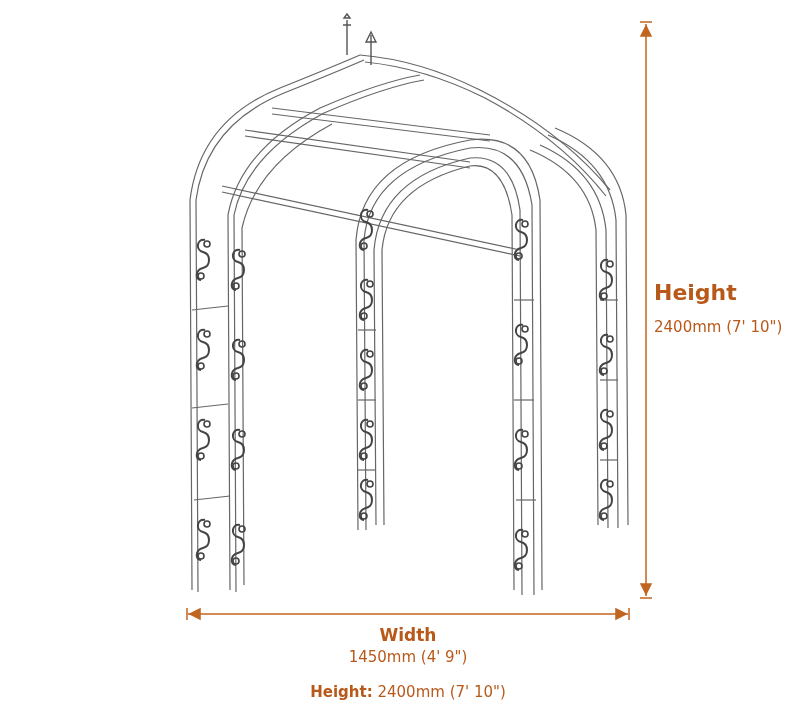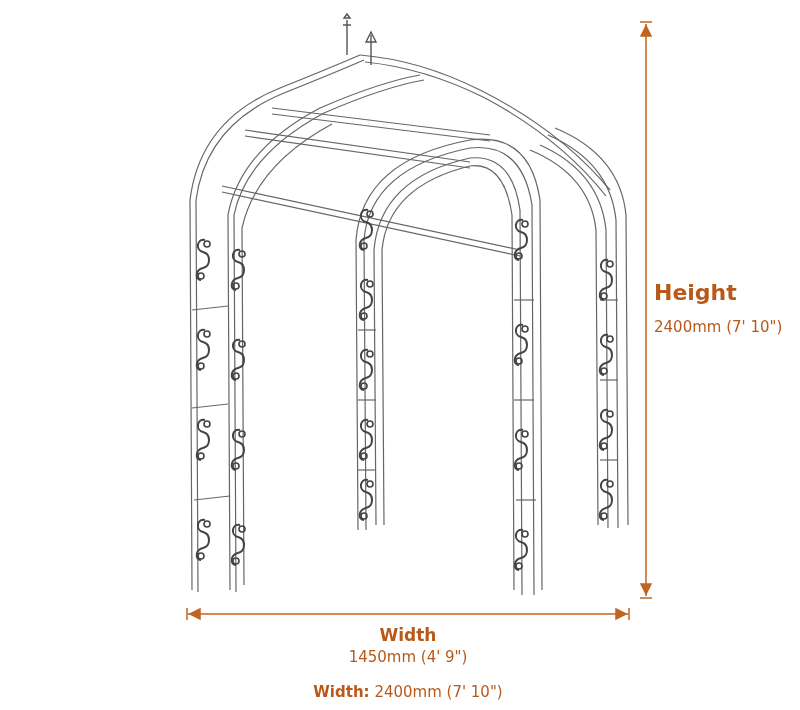--- a/index.html
+++ b/index.html
@@ -114,15 +114,15 @@
   </g>
 </svg>
 
 <div class="lbl b" id="height-title">Height</div>
 <div class="lbl" id="height-value">2400mm (7' 10")</div>
 
 <div class="lbl b" id="width-title">Width</div>
 <div class="lbl" id="width-value">1450mm (4' 9")</div>
 
 <div class="lbl" id="depth-line">
-  <span class="b">Width:</span>
+  <span class="b">Height:</span>
   <span>2400mm (7' 10")</span>
 </div>
 
 </body></html>

